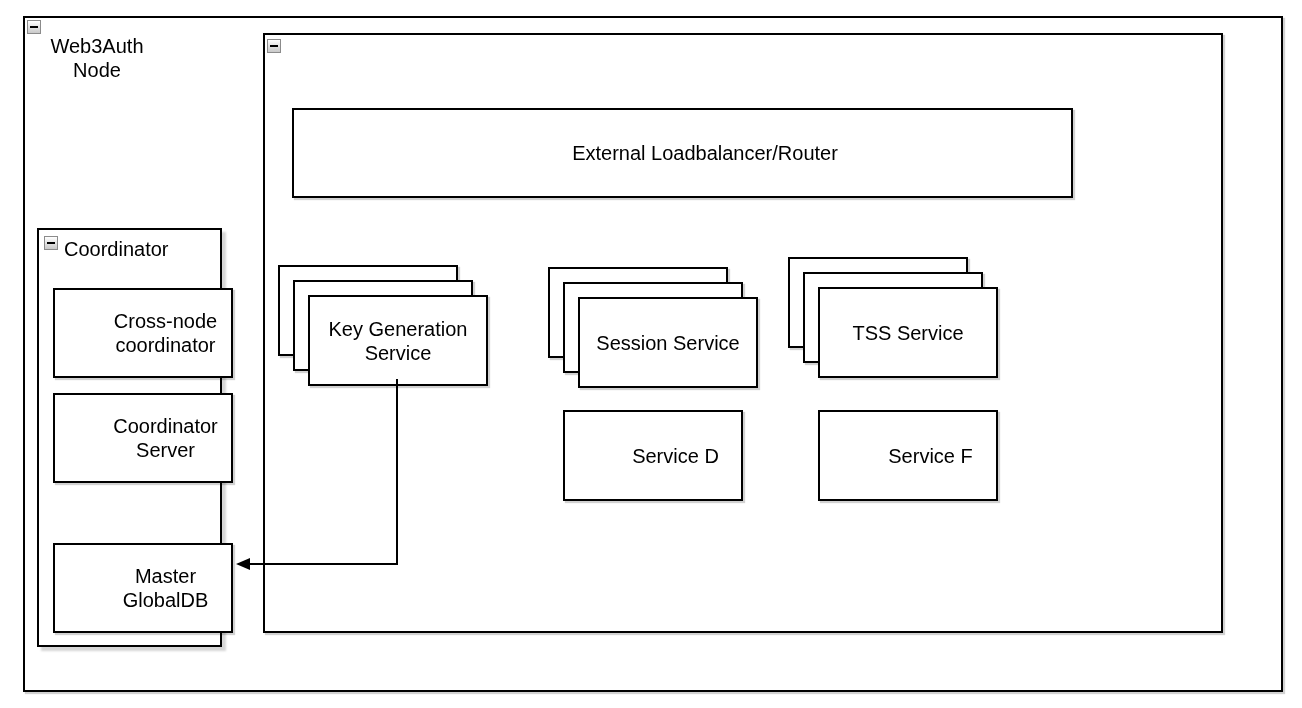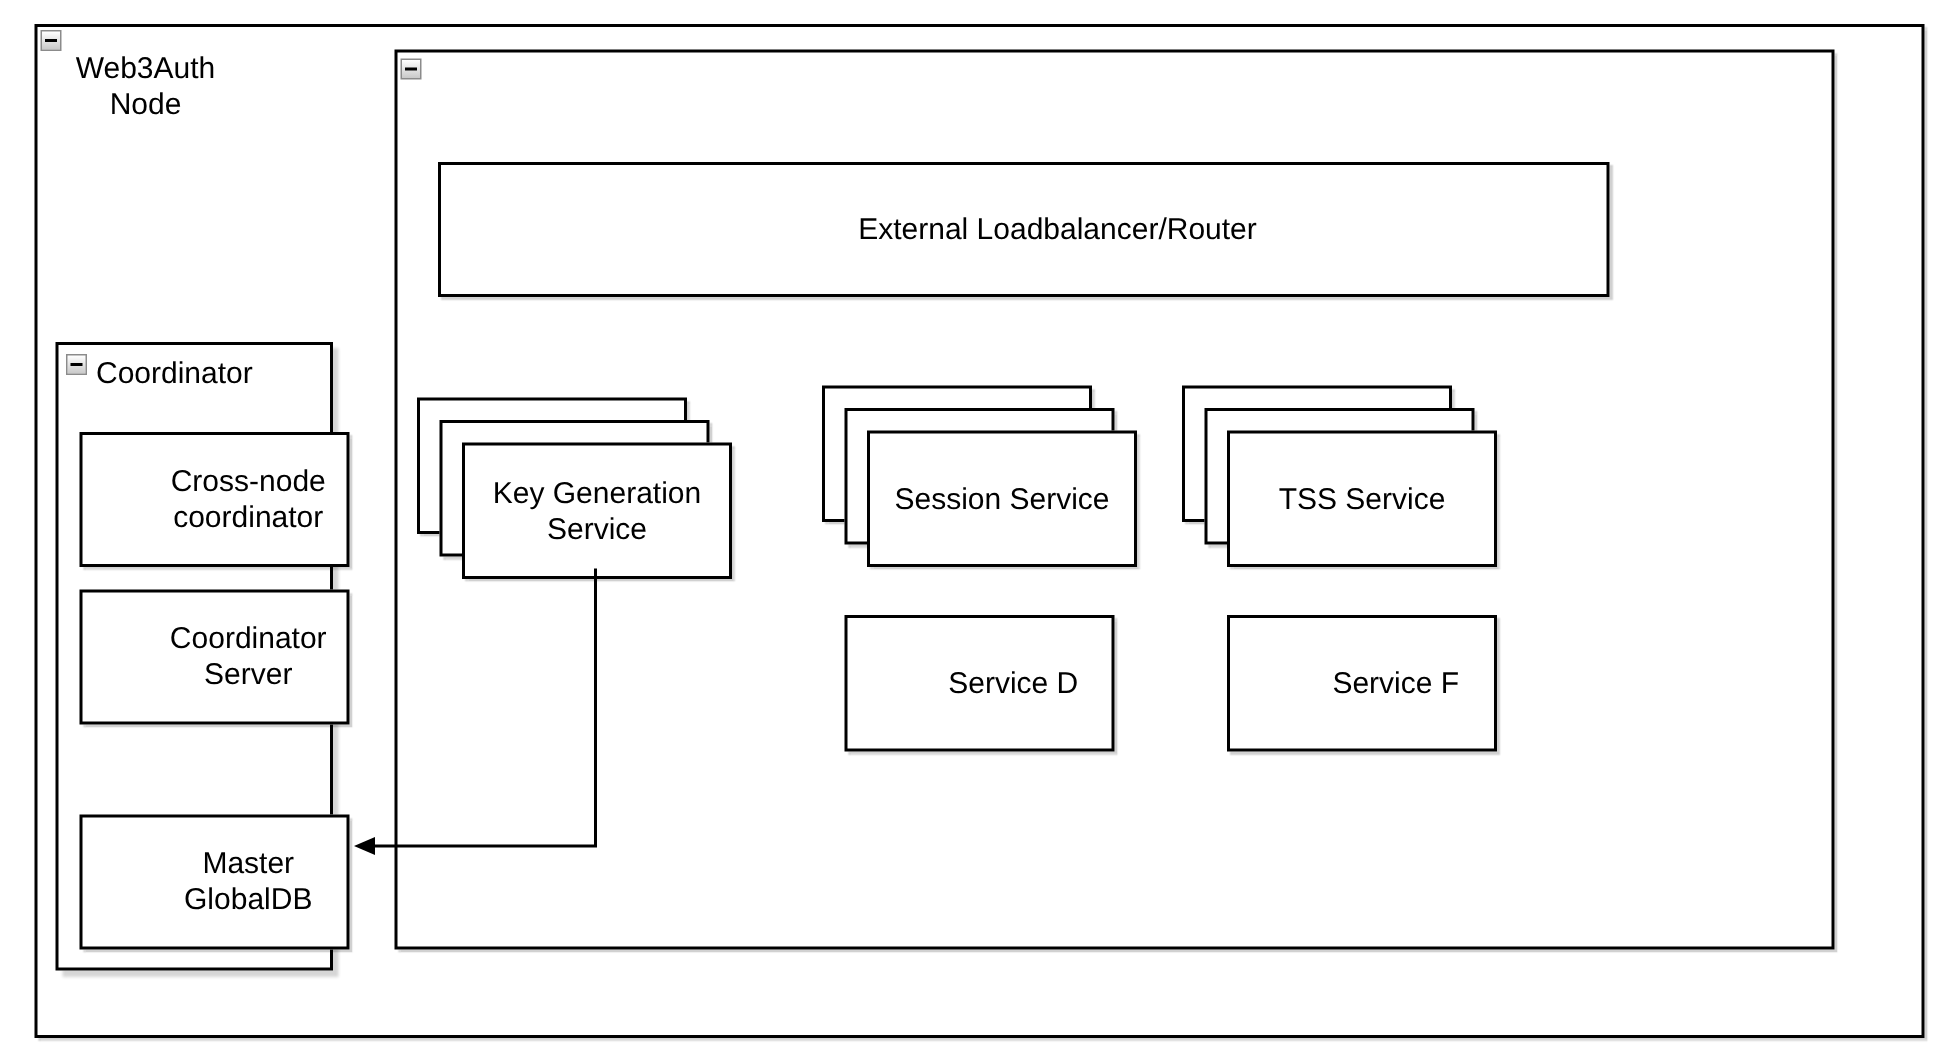--- a/index.html
+++ b/index.html
@@ -58,21 +58,21 @@
 
     <div class="abs" style="left:13px;top:230px;width:208px;height:123px;padding-left:37px;">
       <div class="stack-layer soft-shadow" style="left:0;top:0;"></div>
       <div class="stack-layer soft-shadow" style="left:15px;top:15px;"></div>
       <div class="stack-layer soft-shadow" style="left:30px;top:30px;">
         <span class="label">Key Generation
 Service</span>
       </div>
     </div>
 
-    <div class="abs" style="left:283px;top:222px;width:212px;height:123px;">
+    <div class="abs" style="left:283px;top:232px;width:212px;height:123px;">
       <div class="stack-layer soft-shadow" style="left:0;top:0;"></div>
       <div class="stack-layer soft-shadow" style="left:15px;top:15px;"></div>
       <div class="stack-layer soft-shadow" style="left:30px;top:30px;">
         <span class="label">Session Service</span>
       </div>
     </div>
 
     <div class="abs" style="left:523px;top:222px;width:208px;height:123px;">
       <div class="stack-layer soft-shadow" style="left:0;top:0;"></div>
       <div class="stack-layer soft-shadow" style="left:15px;top:15px;"></div>

